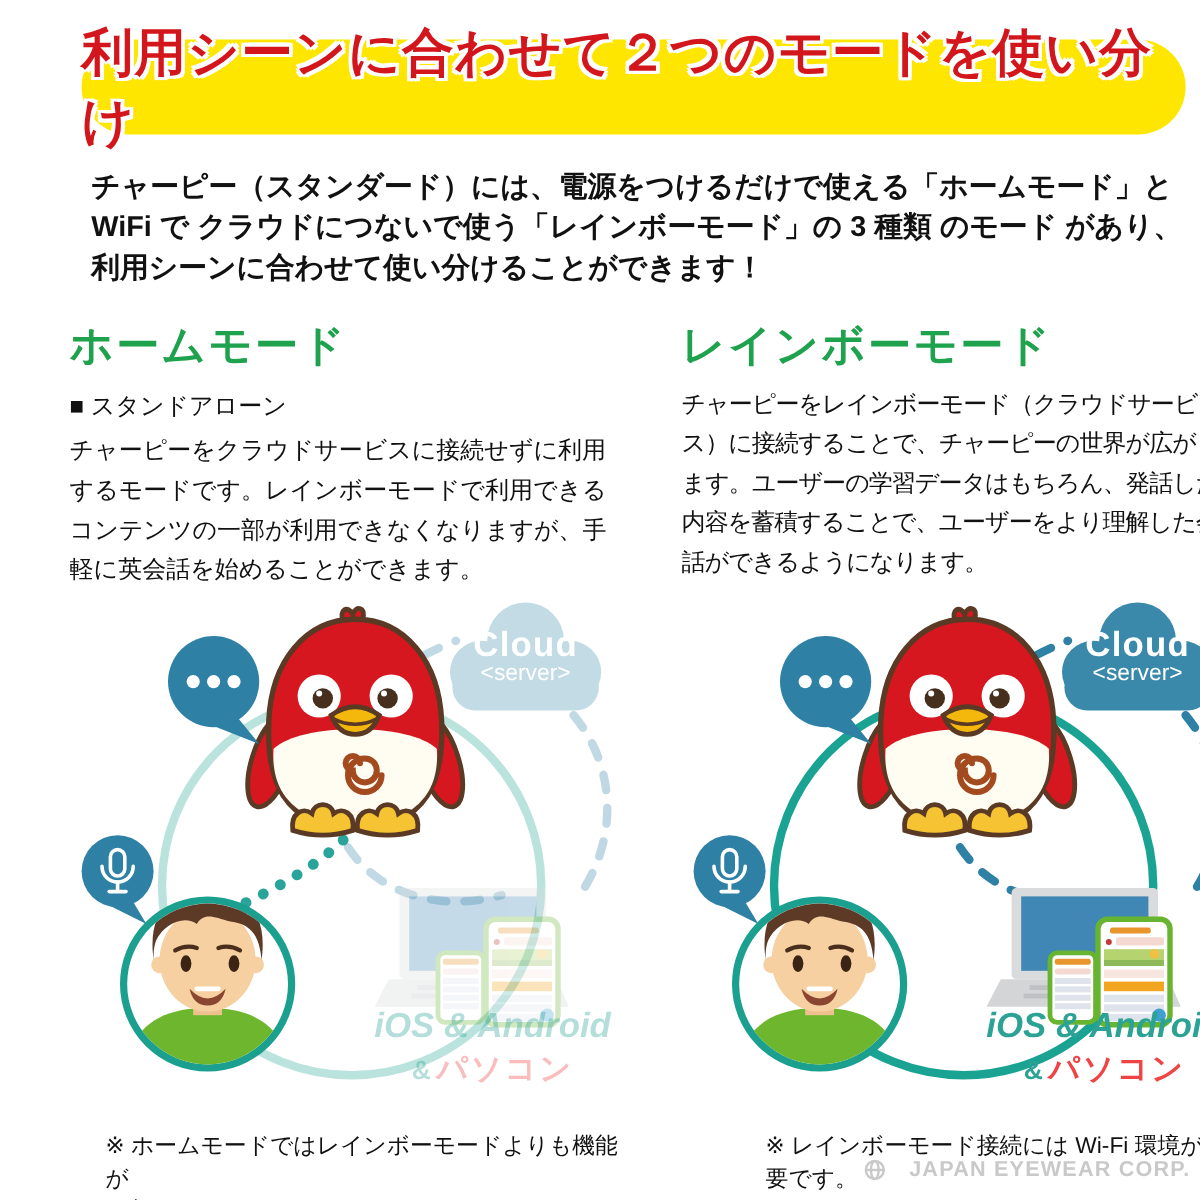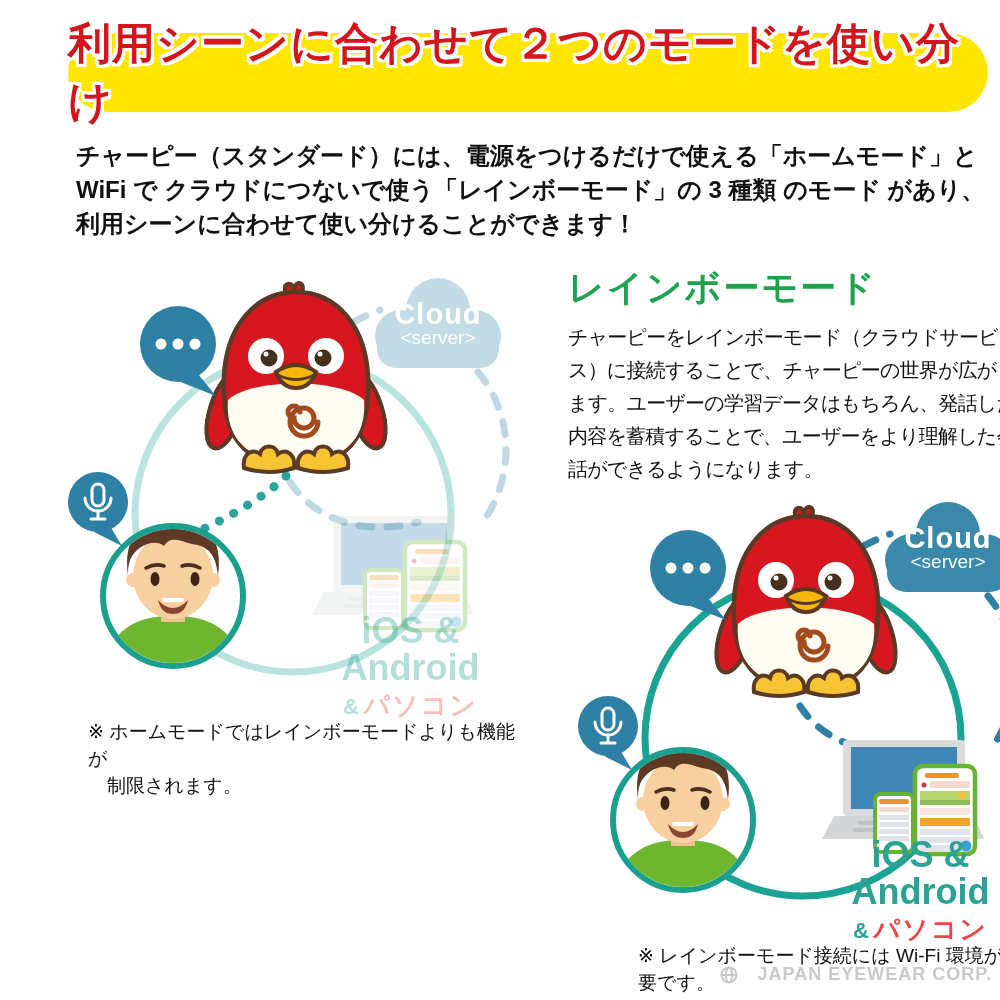--- a/index.html
+++ b/index.html
@@ -32,21 +32,21 @@
   .diagram svg { position:absolute; left:0; top:0; }
   .d-fade { opacity:1; }
   .diagram.home .d-fade { opacity:0.3; }
   .diagram.rainbow .dotted-link { display:none; }
   .cloud-label { position:absolute; left:305px; top:36px; width:150px; text-align:center;
                  color:#fff; pointer-events:none; }
   .cloud-label .t1 { display:block; font-size:29px; font-weight:bold; line-height:28px; letter-spacing:1px; }
   .cloud-label .t2 { display:block; font-size:19px; line-height:20px;text-align:center; }
   .platforms { position:absolute; left:240px; top:352px; width:225px; text-align:center; line-height:30px; }
   .diagram.home .platforms { opacity:0.35; }
-  .plat-1 { font-size:36px; font-weight:bold; color:#2ba294; }
+  .plat-1 { font-size:29px; font-weight:bold; color:#2ba294;font-style:italic; }
   .plat-amp { font-size:22px; font-weight:bold; color:#2ba294; }
   .plat-word { font-size:26px; font-weight:bold; color:#ef4444; letter-spacing:2px; }
 
   
   .note { margin:14px 0 0 30px; font-size:19px; color:#111; line-height:27px; white-space:pre-line; }
   .col.right .note { margin-left:70px; }
   .footer-brand { position:absolute; right:36px; top:964px; color:#c9c9c9; font-weight:bold;
                   font-size:18px; letter-spacing:1px; display:flex; align-items:center; gap:20px; }
 </style>
 </head>
@@ -58,20 +58,25 @@
     <div class="banner-title">利用シーンに合わせて２つのモードを使い分け</div>
   </div>
 
   <div class="intro">チャーピー（スタンダード）には、電源をつけるだけで使える「ホームモード」と
 WiFi で クラウドにつないで使う「レインボーモード」の 3 種類 のモード があり、
 利用シーンに合わせて使い分けることができます！</div>
 
   <div class="columns">
 
     <div class="col left">
+      <div class="mode-text">
+        <div class="mode-title">ホームモード</div>
+        <div class="mode-sub">■ スタンドアローン</div>
+        <div class="mode-body">チャーピーをクラウドサービスに接続せずに利用するモードです。レインボーモードで利用できるコンテンツの一部が利用できなくなりますが、手軽に英会話を始めることができます。</div>
+      </div>
 
       <div class="diagram home">
         <svg viewBox="0 0 470 440" width="470" height="440">
 
           <circle class="d-fade" cx="235" cy="250" r="158" fill="none" stroke="#1aa393" stroke-width="7"></circle>
 
           <g class="d-fade" fill="none" stroke="#2e81a5" stroke-width="7" stroke-linecap="round" stroke-dasharray="13 15">
             <path d="M 272,72 Q 296,56 322,46"></path>
             <path d="M 420,108 C 455,150 458,210 425,258"></path>
             <path d="M 232,218 C 258,258 310,272 360,258"></path>

